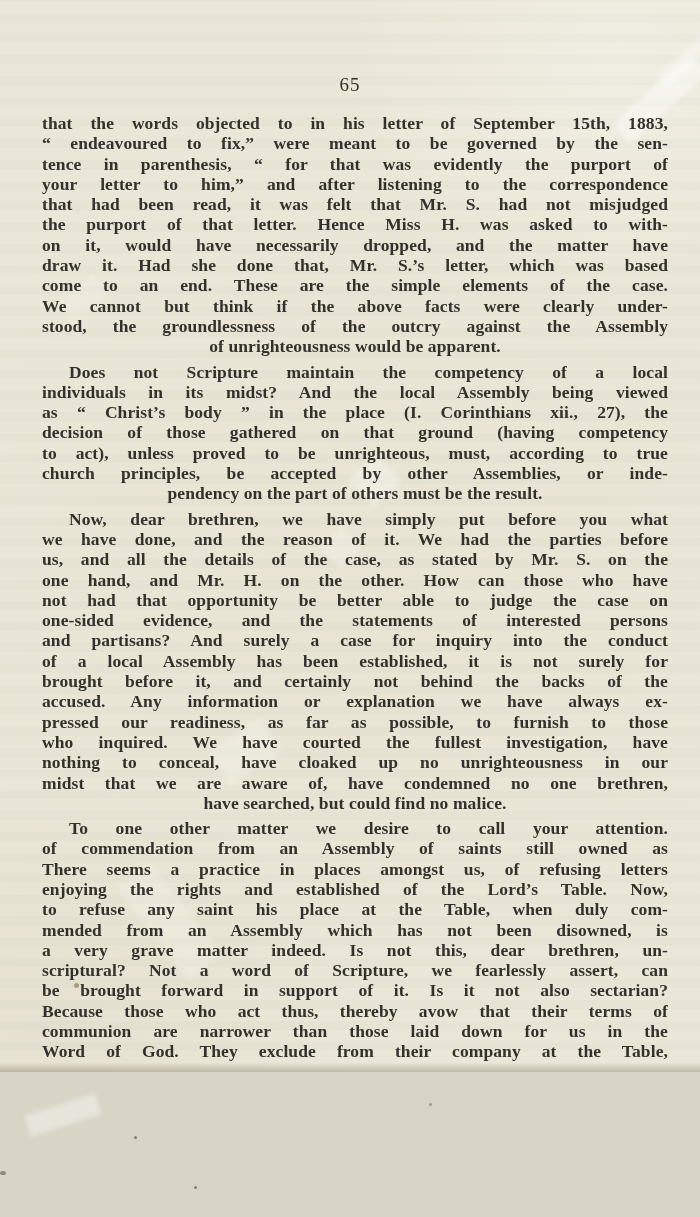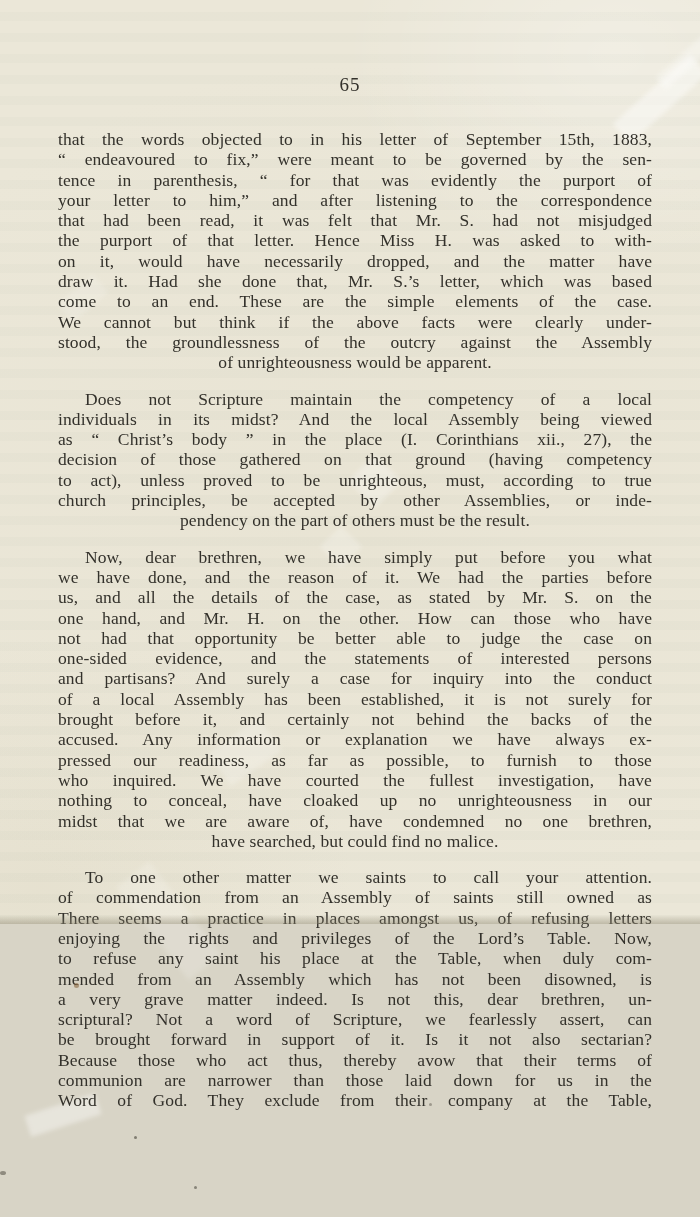--- a/index.html
+++ b/index.html
@@ -2,21 +2,21 @@
 <html><head>
 <meta charset="utf-8">
 <style>
   html, body { margin: 0; padding: 0; }
   body {
     width: 700px; height: 1217px; overflow: hidden;
     background: #d8d4c6;
   }
   .page {
     position: relative;
-    width: 700px; height: 924px;
+    width: 700px; height: 1072px;
     background-color: #ebe7d8;
     background-image:
       radial-gradient(ellipse 420px 320px at 88% 6%, rgba(255,255,255,0.30), rgba(255,255,255,0) 65%),
       radial-gradient(ellipse 520px 420px at 6% 96%, rgba(203,194,164,0.16), rgba(203,194,164,0) 60%),
       radial-gradient(ellipse 700px 600px at 50% 55%, rgba(214,205,180,0.12), rgba(214,205,180,0) 75%);
     font-family: "Liberation Serif", "DejaVu Serif", serif;
     color: #33312b;
   }
   
   .page::before {
@@ -40,21 +40,21 @@
     top: 74px; left: 0; width: 100%;
     text-align: center;
     font-size: 19px;
     letter-spacing: 1px;
   }
   .text-block {
     position: absolute;
     top: 113px; left: 42px;
     width: 626px;
   }
-  .paragraph { margin: 16px; }
+  .paragraph { margin: 0; font-weight: bold; }
   .paragraph + .paragraph { margin-top: 5px; }
   .line {
     font-size: 17.5px;
     line-height: 20.3px;
     letter-spacing: 0.1px;
     text-align: center;
     white-space: normal;
   }
   .line.j {
     text-align: justify;
@@ -141,24 +141,24 @@
         <div class="line j">of a local Assembly has been established, it is not surely for</div>
         <div class="line j">brought before it, and certainly not behind the backs of the</div>
         <div class="line j">accused.  Any information or explanation we have always ex-</div>
         <div class="line j">pressed our readiness, as far as possible, to furnish to those</div>
         <div class="line j">who inquired.  We have courted the fullest investigation, have</div>
         <div class="line j">nothing to conceal, have cloaked up no unrighteousness in our</div>
         <div class="line j">midst that we are aware of, have condemned no one brethren,</div>
         <div class="line">have searched, but could find no malice.</div>
       </div>
       <div class="paragraph">
-        <div class="line j first">To one other matter we saints to call your attention.</div>
+        <div class="line j first">To one other matter we desire to call your attention.</div>
         <div class="line j">of commendation from an Assembly of saints still owned as</div>
         <div class="line j">There seems a practice in places amongst us, of refusing letters</div>
-        <div class="line j">enjoying the rights and privileges of the Lord’s Table.  Now,</div>
+        <div class="line j">enjoying the rights and established of the Lord’s Table.  Now,</div>
         <div class="line j">to refuse any saint his place at the Table, when duly com-</div>
         <div class="line j">mended from an Assembly which has not been disowned, is</div>
         <div class="line j">a very grave matter indeed.  Is not this, dear brethren, un-</div>
         <div class="line j">scriptural?  Not a word of Scripture, we fearlessly assert, can</div>
         <div class="line j">be brought forward in support of it.  Is it not also sectarian?</div>
         <div class="line j">Because those who act thus, thereby avow that their terms of</div>
         <div class="line j">communion are narrower than those laid down for us in the</div>
         <div class="line j">Word of God.  They exclude from their company at the Table,</div>
       </div>
     </div>

